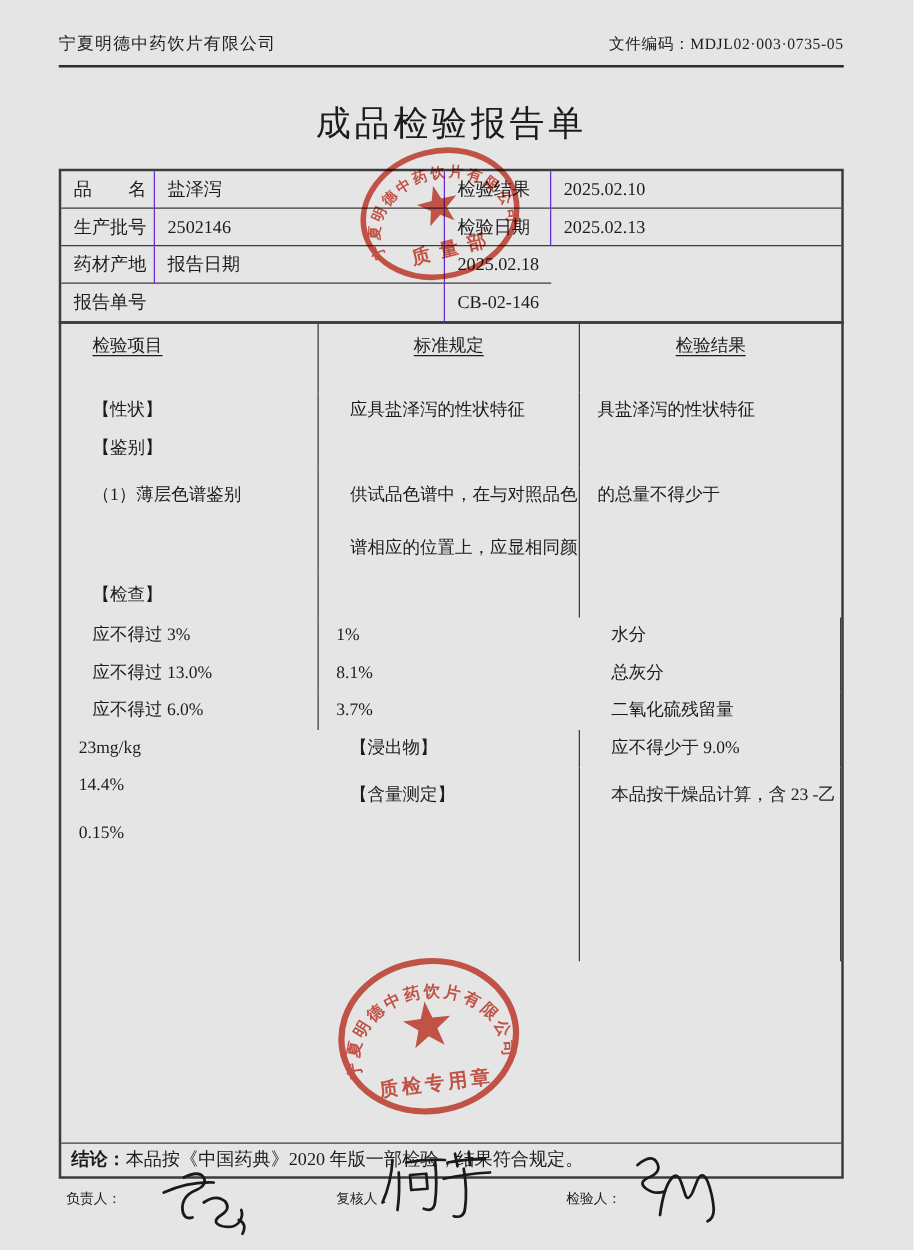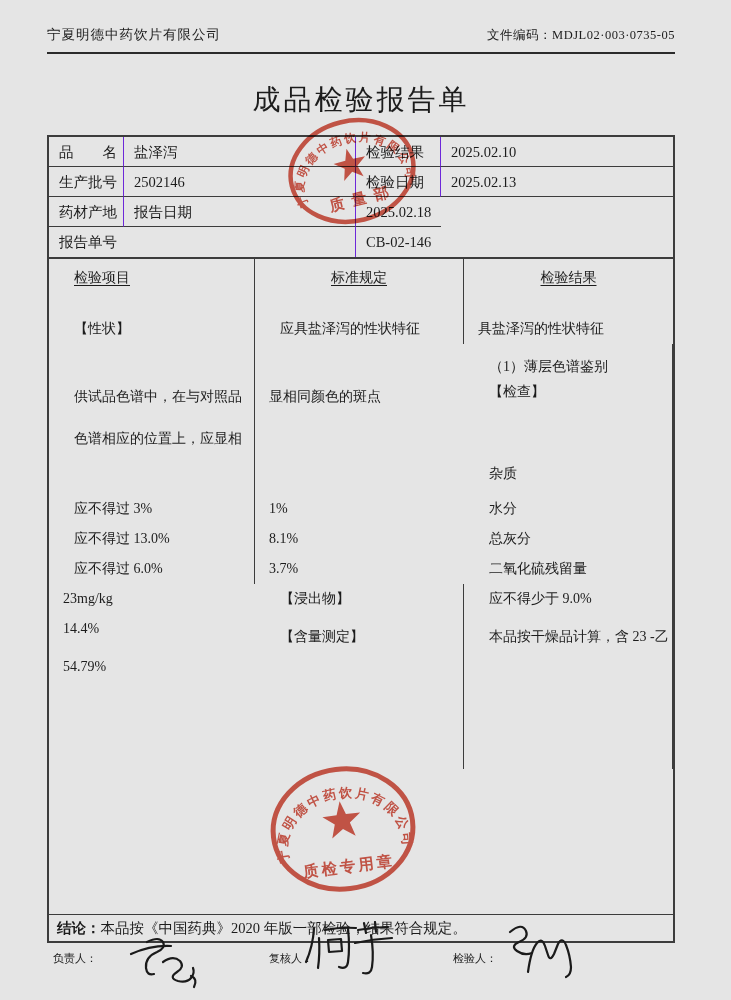--- a/index.html
+++ b/index.html
@@ -128,53 +128,53 @@
     <div class="main-table">
 
       <div class="mc v1 head"><span class="u">检验项目</span></div>
       <div class="mc v2 head center"><span class="u">标准规定</span></div>
       <div class="mc head center"><span class="u">检验结果</span></div>
 
       <div class="mc v1">【性状】</div>
       <div class="mc v2">应具盐泽泻的性状特征</div>
       <div class="mc res">具盐泽泻的性状特征</div>
 
+      <div class="mc v1">【鉴别】</div>
       <div class="mc v2"></div>
       <div class="mc res"></div>
 
       <div class="mc v1 tall">（1）薄层色谱鉴别</div>
       <div class="mc v2 tall" style="white-space:normal;">供试品色谱中，在与对照品色谱相应的位置上，应显相同颜色的斑点</div>
-      <div class="mc res tall">显相同颜色的斑点</div>
+      <div class="mc res tall">的总量不得少于</div>
 
       <div class="mc v1" style="line-height:35px;">【检查】</div>
       <div class="mc v2"></div>
       <div class="mc res"></div>
 
-      <div class="mc v1">杂质</div>
       <div class="mc v2">应不得过 3%</div>
       <div class="mc res">1%</div>
 
       <div class="mc v1">水分</div>
       <div class="mc v2">应不得过 13.0%</div>
       <div class="mc res">8.1%</div>
 
       <div class="mc v1">总灰分</div>
       <div class="mc v2">应不得过 6.0%</div>
       <div class="mc res">3.7%</div>
 
       <div class="mc v1">二氧化硫残留量</div>
       <div class="mc res">23mg/kg</div>
 
       <div class="mc v1">【浸出物】</div>
       <div class="mc v2">应不得少于 9.0%</div>
       <div class="mc res">14.4%</div>
 
       <div class="mc v1 tall">【含量测定】</div>
       <div class="mc v2 tall" style="white-space:normal;">本品按干燥品计算，含 23 -乙酰泽泻醇 B（C₃₂H₅₀O₅）和 23-乙酰泽泻醇 C（C₃₂H₄₈O₆）的总量不得少于 0.10%</div>
-      <div class="mc res tall">54.79%</div>
+      <div class="mc res tall">0.15%</div>
 
       <div class="mc v1"></div>
       <div class="mc v2"></div>
       <div class="mc"></div>
 
       <div class="conclusion-row">
         <span class="conclusion-label">结论：</span><span>本品按《中国药典》2020 年版一部检验，结果符合规定。</span>
       </div>
     </div>
 

